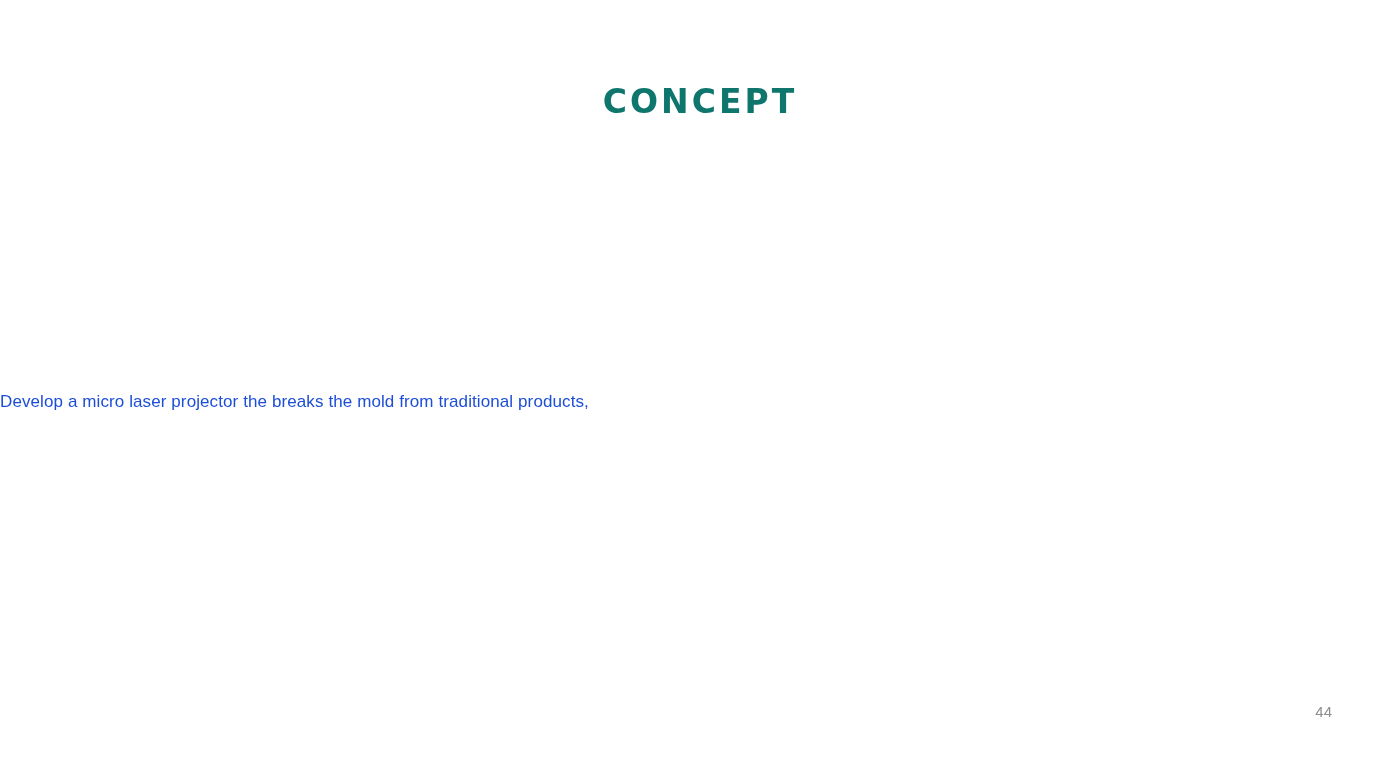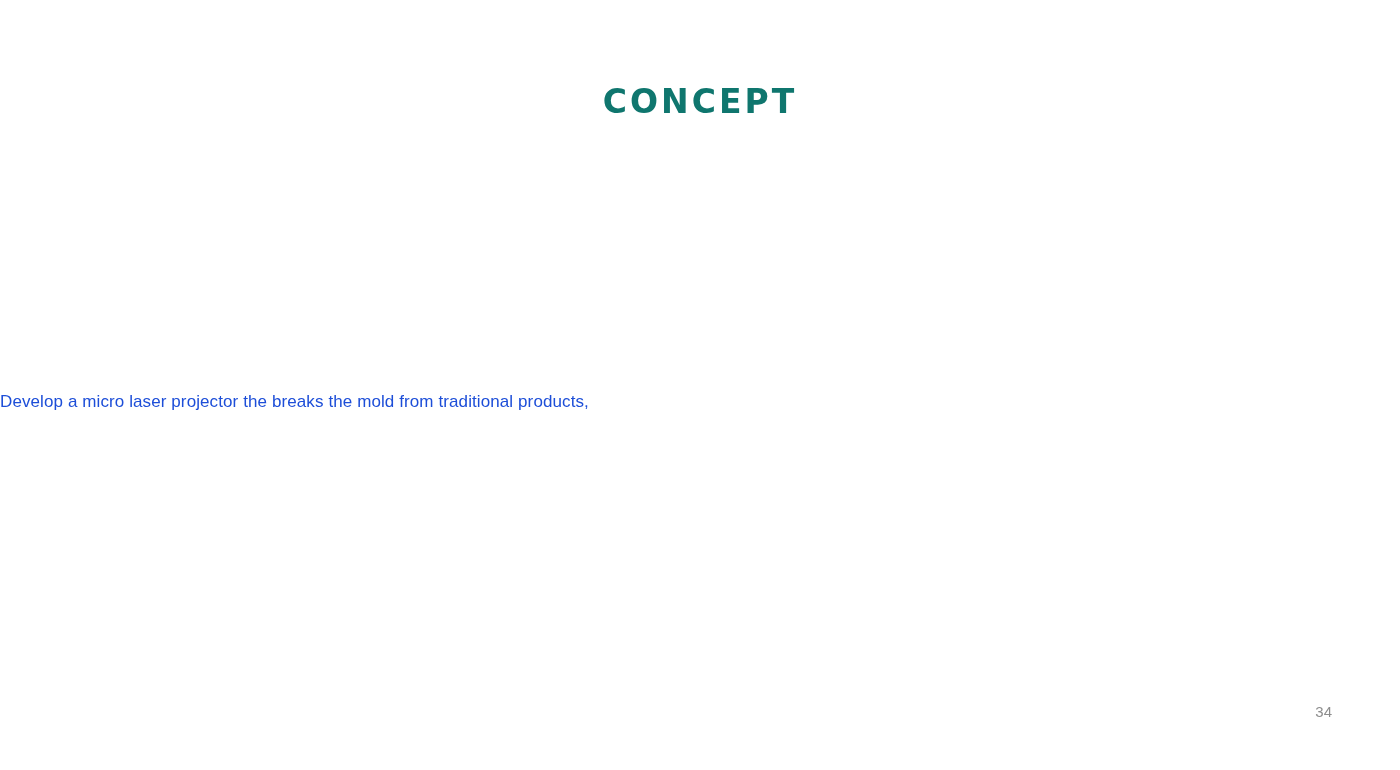--- a/index.html
+++ b/index.html
@@ -50,15 +50,15 @@
 <body>
 
 <div class="slide">
 
   <div class="slide-title">CONCEPT</div>
 
   <div class="slide-body">
     <div>Develop a micro laser projector the breaks the mold from traditional products,</div>
   </div>
 
-  <div class="page-number">34</div>
+  <div class="page-number">44</div>
 
 </div>
 
 </body></html>

